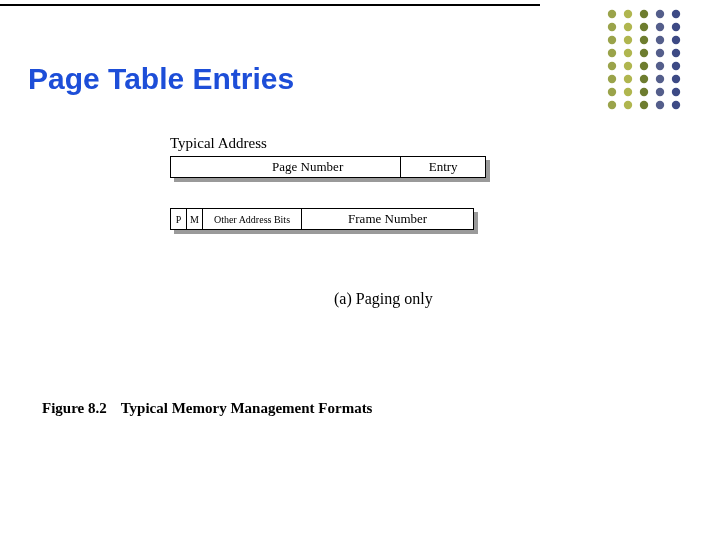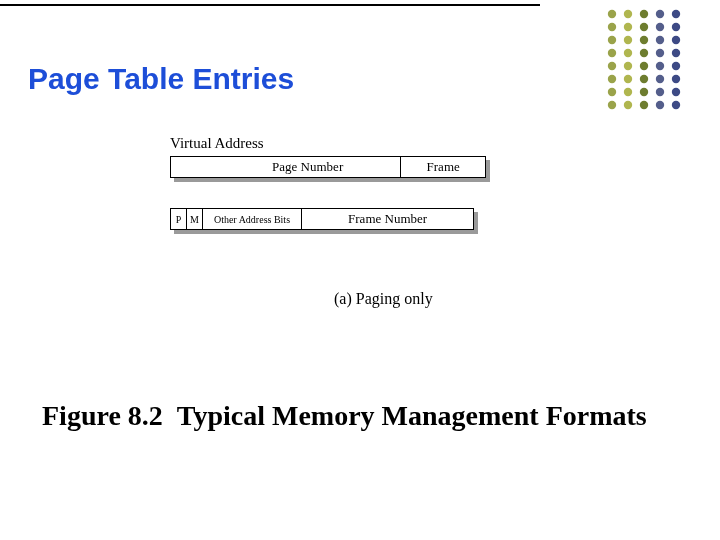--- a/index.html
+++ b/index.html
@@ -101,21 +101,21 @@
     left: 334px;
     top: 290px;
     font-family: "Times New Roman", Times, serif;
     font-size: 16px;
   }
   .figcap {
     position: absolute;
     left: 42px;
     top: 400px;
     font-family: "Times New Roman", Times, serif;
-    font-size: 28px;
+    font-size: 15px;
   }
   .figcap .fignum { font-weight: bold; margin-right: 14px; }
   .figcap .figtitle { font-weight: bold; }
 </style>
 </head>
 <body>
 
 <div class="rule"></div>
 
 <div class="dots">
@@ -162,26 +162,26 @@
         <circle cx="124" cy="84" r="4.2" fill="#3d4a85"></circle>
         <circle cx="124" cy="97" r="4.2" fill="#3d4a85"></circle>
       </g>
   </svg>
 </div>
 
 <div class="title">Page Table Entries</div>
 
 <div class="diagram">
 
-  <div class="seclabel">Virtual Address</div>
+  <div class="seclabel">Typical Address</div>
   <div class="boxrow va">
     <div class="shadow"></div>
     <div class="cells">
       <div class="cell pn">Page Number</div>
-      <div class="cell off">Frame</div>
+      <div class="cell off">Entry</div>
     </div>
   </div>
 
   <div class="boxrow pte">
     <div class="shadow"></div>
     <div class="cells">
       <div class="cell p tiny">P</div>
       <div class="cell m tiny">M</div>
       <div class="cell ocb tiny">Other Address Bits</div>
       <div class="cell fn">Frame Number</div>

